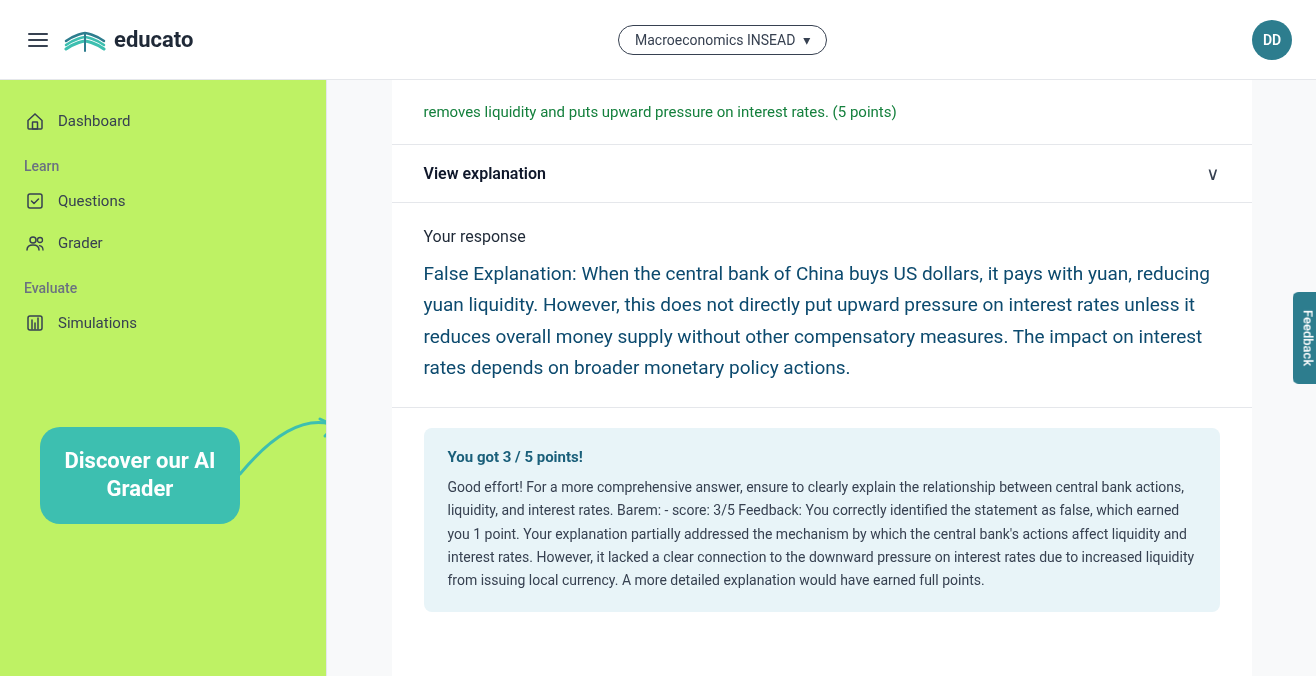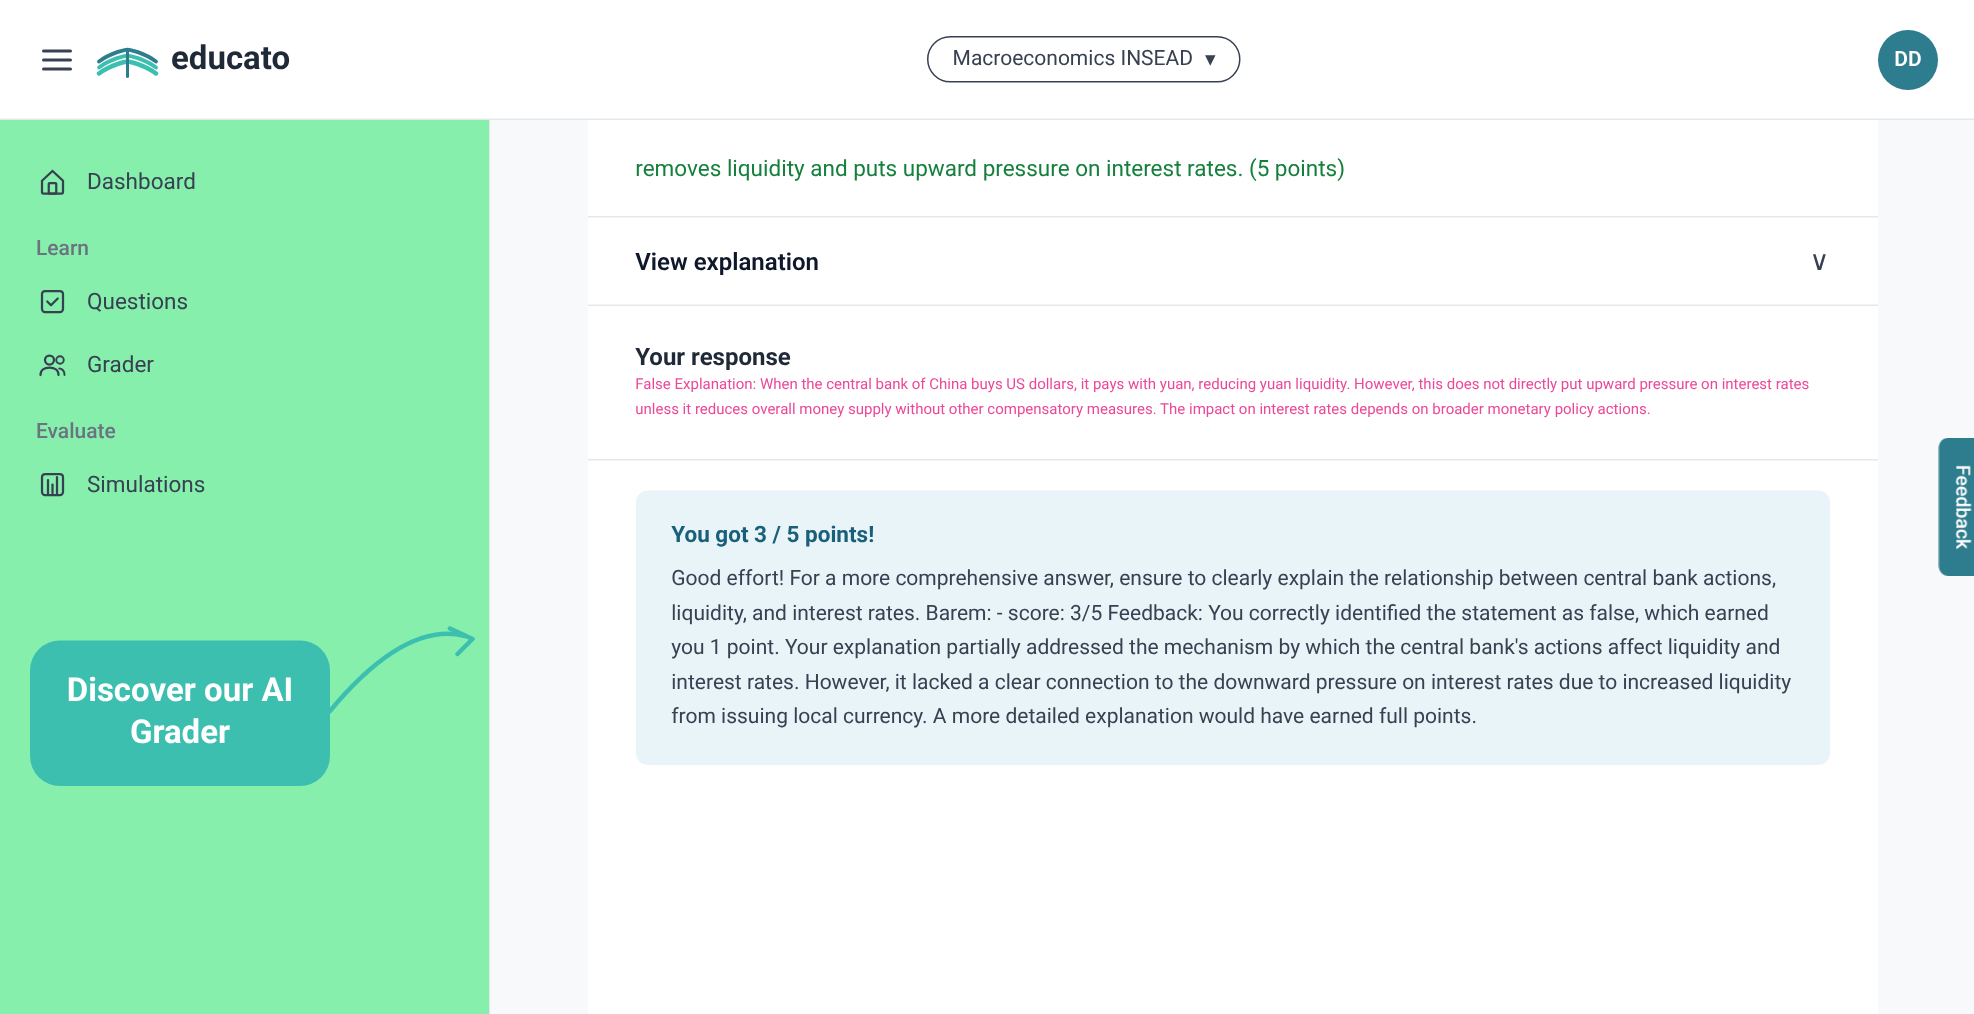--- a/index.html
+++ b/index.html
@@ -27,21 +27,21 @@
       display: flex; align-items: center; justify-content: center;
       font-size: 14px; font-weight: 600;
     }
 
     
     .layout { display: flex; flex: 1; overflow: hidden; }
 
     
     .sidebar {
       width: 327px; flex-shrink: 0; border-right: 1px solid #e5e7eb;
-      padding: 20px 0; overflow-y: auto; background: #86efac;
+      padding: 20px 0; overflow-y: auto; background: #bef264;
     }
     .sidebar-item {
       display: flex; align-items: center; gap: 12px;
       padding: 10px 24px; cursor: pointer; font-size: 15px; color: #374151;
     }
     .sidebar-section-label {
       padding: 16px 24px 6px; font-size: 14px; color: #6b7280; font-weight: 500;
     }
     .sidebar-icon { width: 22px; height: 22px; display: flex; align-items: center; justify-content: center; }
 
@@ -54,22 +54,22 @@
 
     .top-text { font-size: 15px; color: #15803d; line-height: 1.6; }
 
     .view-explanation-row {
       display: flex; align-items: center; justify-content: space-between;
       cursor: pointer; padding: 18px 32px; border-bottom: 1px solid #e5e7eb;
     }
     .view-explanation-label { font-size: 16px; font-weight: 600; color: #0f172a; }
 
     .your-response-section { padding: 24px 32px; border-bottom: 1px solid #e5e7eb; }
-    .your-response-title { font-size: 16px; font-weight: 700; color: #1f2937; margin-bottom: 2px; }
-    .your-response-text { font-size: 10px; color: #ec4899; line-height: 1.65; }
+    .your-response-title { font-size: 16px; font-weight: 400; color: #1f2937; margin-bottom: 12px; }
+    .your-response-text { font-size: 19px; color: #0c4a6e; line-height: 1.65; }
 
     .score-box {
       margin: 20px 32px 24px;
       background: #e8f4f8; border-radius: 8px; padding: 20px 24px;
     }
     .score-title { font-size: 15px; font-weight: 700; color: #1a5f7a; margin-bottom: 10px; }
     .score-body { font-size: 14px; color: #374151; line-height: 1.65; }
 
     
     .ai-grader-bubble {
@@ -165,21 +165,21 @@
         <svg width="20" height="20" viewBox="0 0 20 20" fill="none">
             <rect x="3" y="3" width="14" height="14" rx="2" stroke="#374151" stroke-width="1.5" fill="none"></rect>
             <line x1="7" y1="7" x2="7" y2="16" stroke="#374151" stroke-width="1.5" stroke-linecap="round"></line>
             <line x1="10" y1="10" x2="10" y2="16" stroke="#374151" stroke-width="1.5" stroke-linecap="round"></line>
             <line x1="13" y1="5" x2="13" y2="16" stroke="#374151" stroke-width="1.5" stroke-linecap="round"></line>
           </svg>
       </span>
       <span>Simulations</span>
     </div>
 
-    <div style="position: relative; margin-top: 40px; padding: 0 16px 0 24px; height: 180px;">
+    <div style="position: relative; margin-top: 40px; padding: 0 16px 0 24px; height: 180px; margin-left: 20px;">
       <div class="ai-grader-bubble">Discover our AI Grader</div>
       <svg class="ai-arrow" viewBox="0 0 120 80">
         <path d="M10 70 Q60 10 100 20" stroke="#3dbfb0" stroke-width="3" fill="none" stroke-linecap="round"></path>
         <path d="M90 15 L105 22 L95 32" stroke="#3dbfb0" stroke-width="3" fill="none" stroke-linecap="round" stroke-linejoin="round"></path>
       </svg>
     </div>
   </nav>
 
   <main class="main">
     <div class="content-area">

